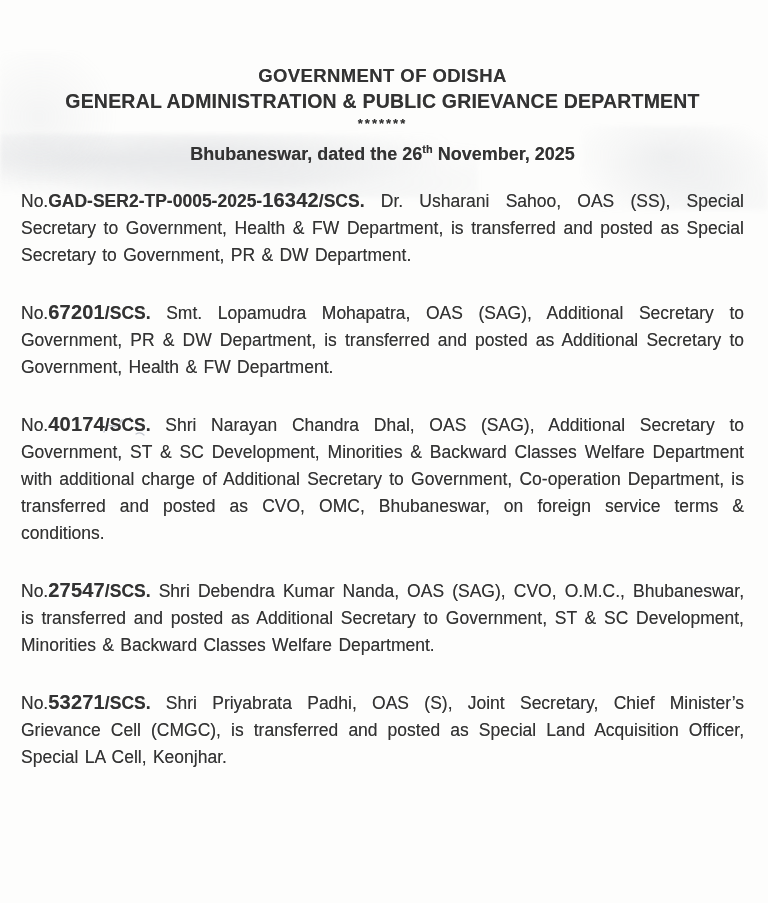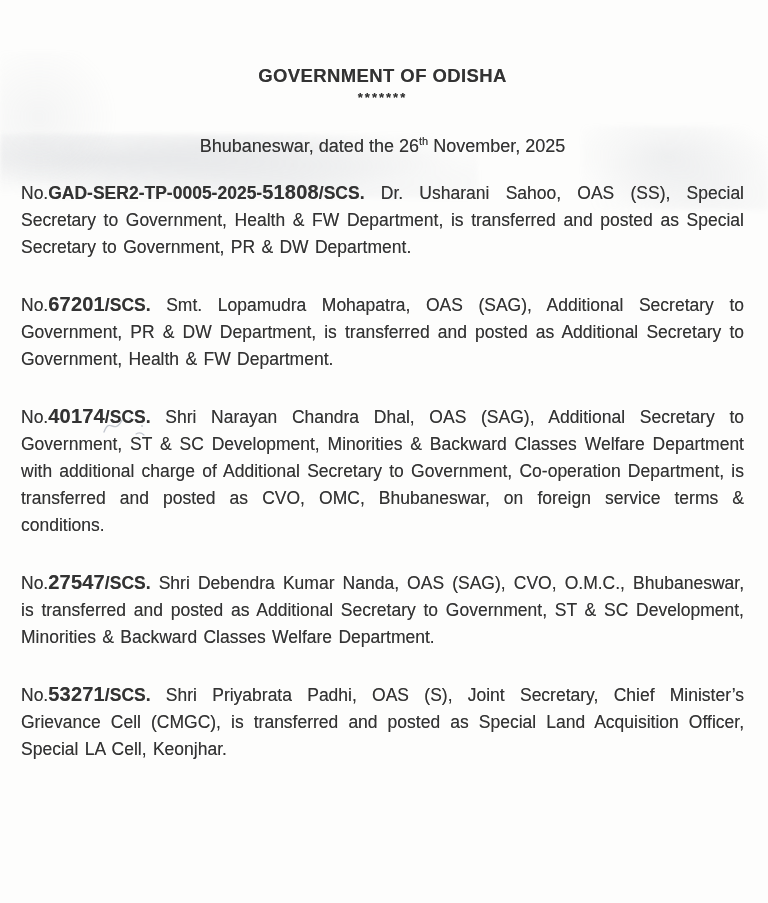--- a/index.html
+++ b/index.html
@@ -45,24 +45,24 @@
     margin-top: 3px;
   }
   .doc-title {
     font-weight: 700;
     font-size: 19.5px;
     line-height: 24px;
     letter-spacing: 0.6px;
     margin-top: 12px;
   }
   .dateline {
-    font-weight: 400;
+    font-weight: 700;
     font-size: 18px;
     line-height: 24px;
-    margin-top: 29px;
+    margin-top: 11px;
   }
   .dateline sup {
     font-size: 11px;
     line-height: 0;
   }
   .content { margin-top: 21px; }
   p.order {
     font-size: 17.5px;
     line-height: 27px;
     text-align: justify;
@@ -111,26 +111,27 @@
   <svg class="artifact squiggle" viewBox="0 0 58 38">
     <path d="M6 26 C 12 10, 16 30, 24 14" stroke="#7d8699" stroke-width="1.4" fill="none" stroke-linecap="round"></path>
     <circle cx="32" cy="12" r="1.1" fill="#7d8699"></circle>
     <circle cx="44" cy="20" r="1.1" fill="#7d8699"></circle>
     <path d="M38 28 c 3 -2, 6 -1, 8 1" stroke="#7d8699" stroke-width="1.2" fill="none" stroke-linecap="round"></path>
   </svg>
 
   <div class="inner">
     <div class="hdr">
       <div class="h1">GOVERNMENT OF ODISHA</div>
+      <div class="h2">GENERAL ADMINISTRATION &amp; PUBLIC GRIEVANCE DEPARTMENT</div>
       <div class="stars">*******</div>
       <div class="dateline"><span>Bhubaneswar, dated the 26</span><sup>th</sup><span> November, 2025</span></div>
     </div>
 
     <div class="content">
-      <p class="order"><span>No.</span><span class="b">GAD-SER2-TP-0005-2025-</span><span class="num">51808</span><span class="b">/SCS.</span><span> Dr. Usharani Sahoo, OAS (SS), Special Secretary to Government, Health &amp; FW Department, is transferred and posted as Special Secretary to Government, PR &amp; DW Department.</span></p>
+      <p class="order"><span>No.</span><span class="b">GAD-SER2-TP-0005-2025-</span><span class="num">16342</span><span class="b">/SCS.</span><span> Dr. Usharani Sahoo, OAS (SS), Special Secretary to Government, Health &amp; FW Department, is transferred and posted as Special Secretary to Government, PR &amp; DW Department.</span></p>
 
       <p class="order"><span>No.</span><span class="num">67201</span><span class="b">/SCS.</span><span> Smt. Lopamudra Mohapatra, OAS (SAG), Additional Secretary to Government, PR &amp; DW Department, is transferred and posted as Additional Secretary to Government, Health &amp; FW Department.</span></p>
 
       <p class="order"><span>No.</span><span class="num">40174</span><span class="b">/SCS.</span><span> Shri Narayan Chandra Dhal, OAS (SAG), Additional Secretary to Government, ST &amp; SC Development, Minorities &amp; Backward Classes Welfare Department with additional charge of Additional Secretary to Government, Co-operation Department, is transferred and posted as CVO, OMC, Bhubaneswar, on foreign service terms &amp; conditions.</span></p>
 
       <p class="order"><span>No.</span><span class="num">27547</span><span class="b">/SCS.</span><span> Shri Debendra Kumar Nanda, OAS (SAG), CVO, O.M.C., Bhubaneswar, is transferred and posted as Additional Secretary to Government, ST &amp; SC Development, Minorities &amp; Backward Classes Welfare Department.</span></p>
 
 
       <p class="order"><span>No.</span><span class="num">53271</span><span class="b">/SCS.</span><span> Shri Priyabrata Padhi, OAS (S), Joint Secretary, Chief Minister’s Grievance Cell (CMGC), is transferred and posted as Special Land Acquisition Officer, Special LA Cell, Keonjhar.</span></p>
     </div>

